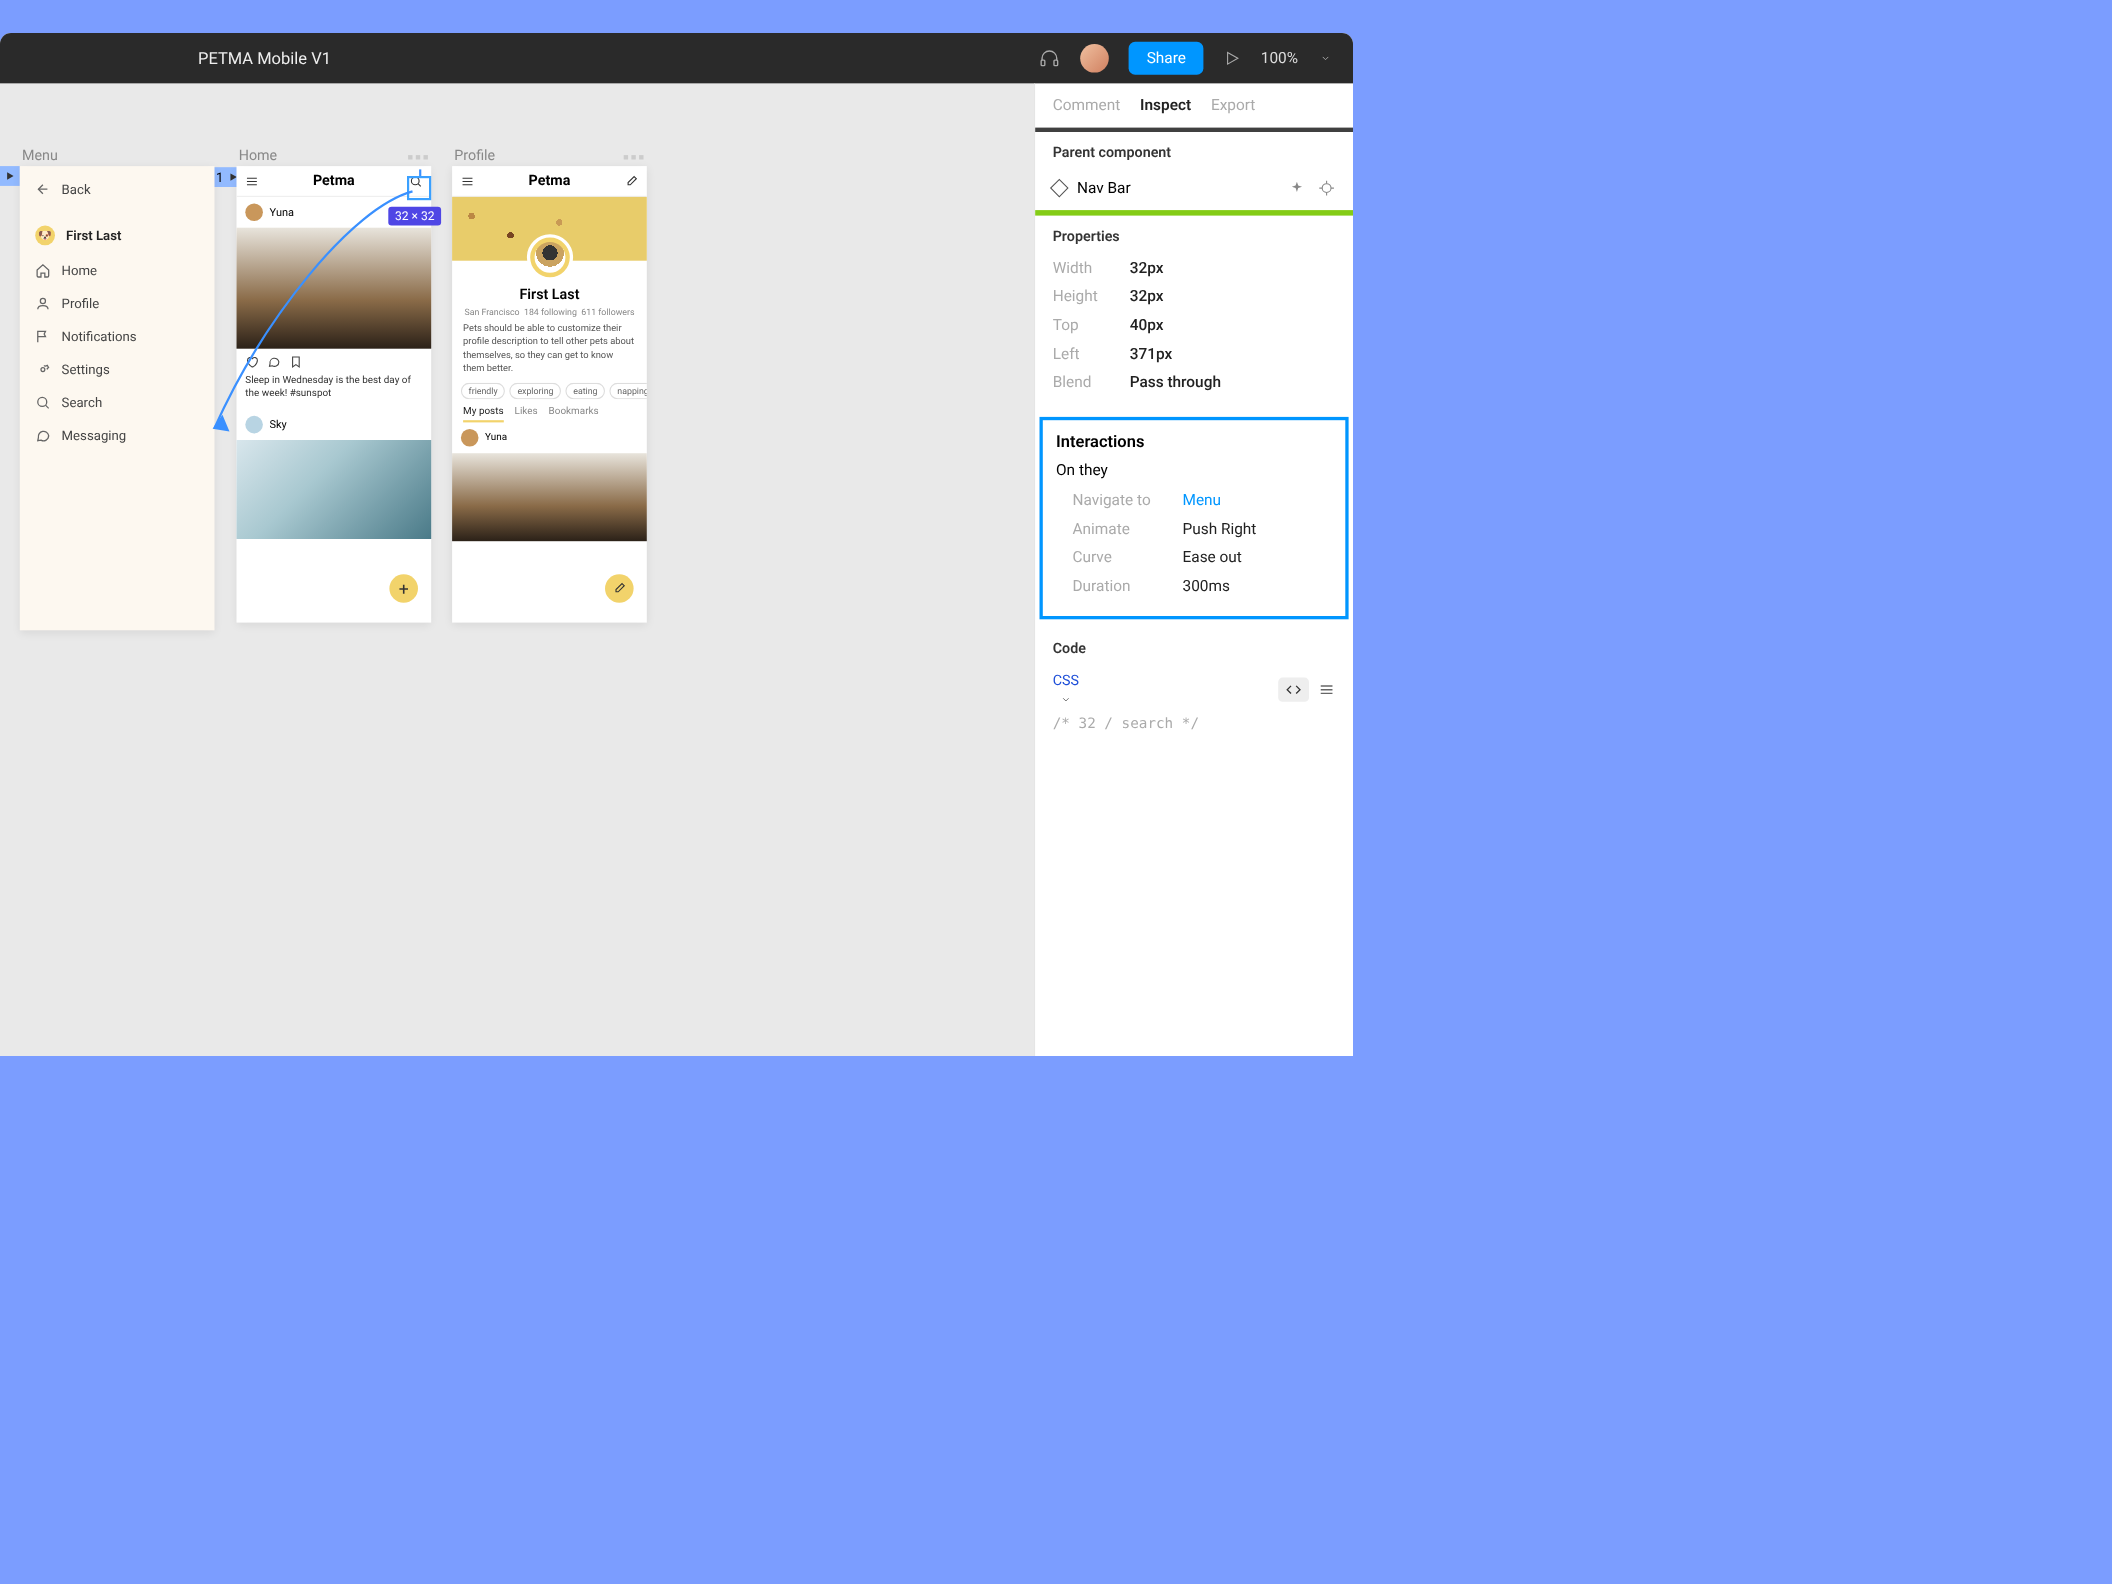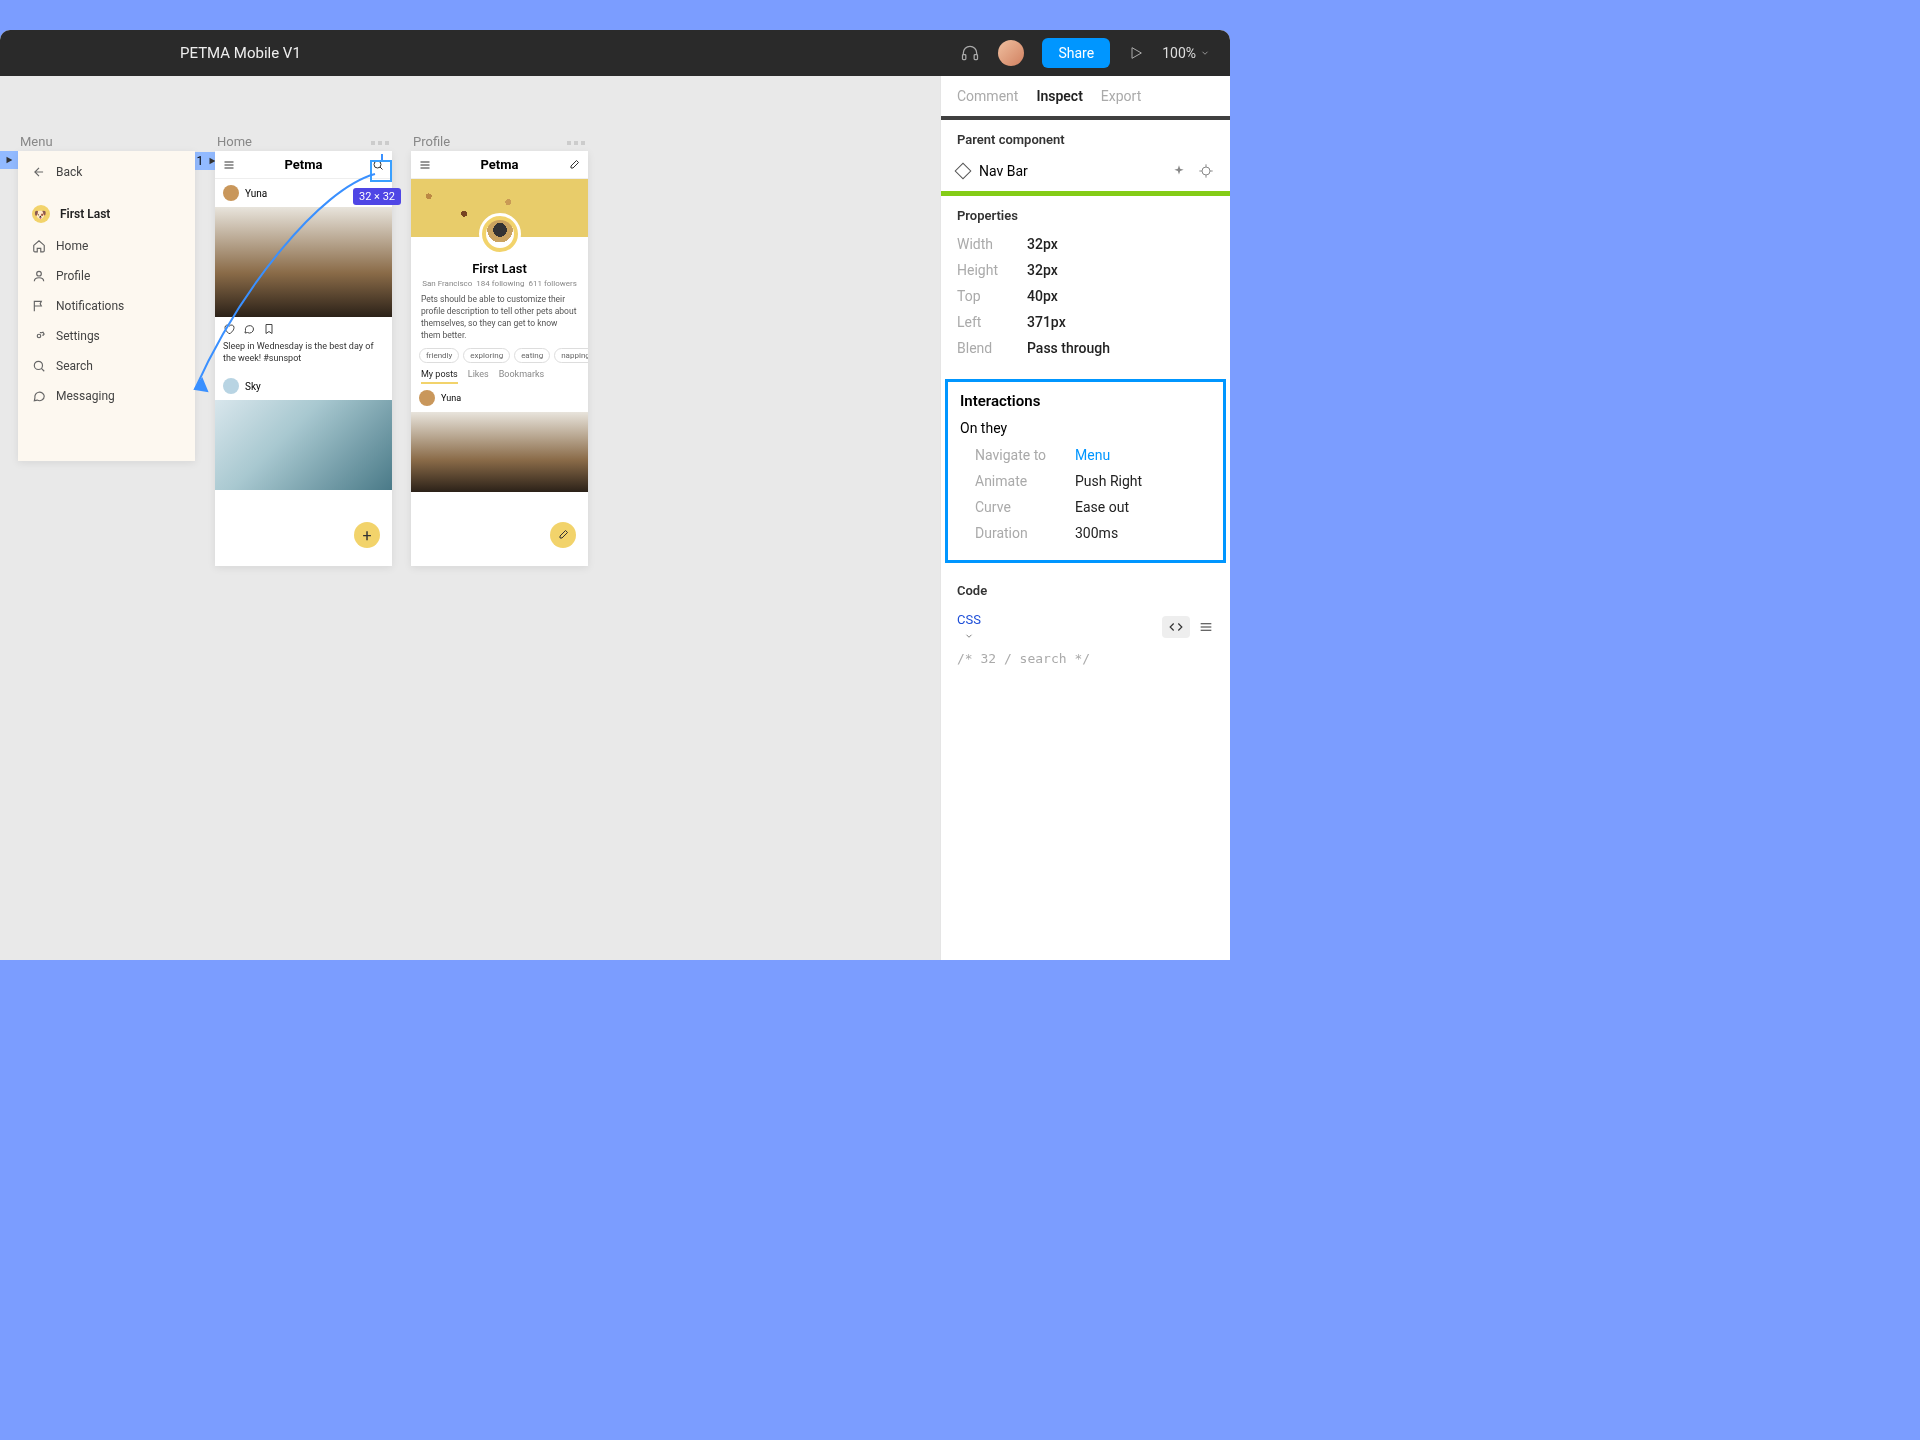--- a/index.html
+++ b/index.html
@@ -6,31 +6,31 @@
 body { background: #7b9dff; padding: 0; width: 1280px; height: 960px; overflow: hidden; }
 .window { background: #fff; border-radius: 10px 10px 0 0; overflow: hidden; height: 100%; margin-right: 50px; margin-top: 30px; position: relative; }
 .topbar { background: #2a2a2a; height: 46px; display: flex; align-items: center; padding: 0 20px; color: #fff; }
 .topbar-spacer { width: 160px; }
 .project-title { font-size: 15px; color: #eee; }
 .topbar-right { margin-left: auto; display: flex; align-items: center; gap: 18px; }
 .headphones-icon { width: 20px; height: 20px; }
 .avatar { width: 26px; height: 26px; border-radius: 50%; background: linear-gradient(135deg,#f0c0a0,#d08060); }
 .share-btn { background: #0096ff; color: #fff; padding: 7px 16px; border-radius: 6px; font-size: 14px; border: none; cursor: pointer; }
 .play-icon { width: 16px; height: 16px; }
-.zoom { font-size: 14px; color: #ddd; display: flex; align-items: center; gap: 4px; }
+.zoom { font-size: 14px; color: #ddd; display: flex; align-items: center; gap: 20px; }
 .main { display: flex; height: calc(100% - 46px); }
 .canvas { flex: 1; background: #e9e9e9; position: relative; overflow: hidden; }
 .inspector { width: 290px; background: #fff; border-left: 1px solid #e5e5e5; overflow-y: auto; }
 
 
 .artboard-label { position: absolute; font-size: 13px; color: #888; }
 .artboard { position: absolute; background: #fff; box-shadow: 0 2px 8px rgba(0,0,0,.08); }
 
 
-.menu-ab { top: 75px; left: 18px; width: 177px; height: 310px; background: #fdf8f0; }
+.menu-ab { top: 75px; left: 18px; width: 177px; height: 422px; background: #fdf8f0; }
 .menu-play { position: absolute; top: 75px; left: 0; width: 18px; height: 18px; background: #92baff; display: flex; align-items: center; justify-content: center; }
 .flow-badge { position: absolute; top: 76px; left: 160px; background: #92baff; color: #000; font-size: 12px; padding: 2px 8px; display:flex; align-items:center; gap:4px; }
 .menu-back { display: flex; align-items: center; gap: 10px; padding: 14px 14px 8px; font-size: 12px; color: #444; }
 .menu-item { display: flex; align-items: center; gap: 10px; padding: 8px 14px; font-size: 12px; color: #444; }
 .menu-item.active .menu-icon-badge { background: #f2d36b; }
 .menu-item.active { font-weight: 600; color: #222; }
 .menu-icon-badge { width: 18px; height: 18px; border-radius: 50%; display:flex; align-items:center; justify-content:center; font-size:10px; }
 .menu-icon { width: 14px; height: 14px; color:#666; }
 
 

